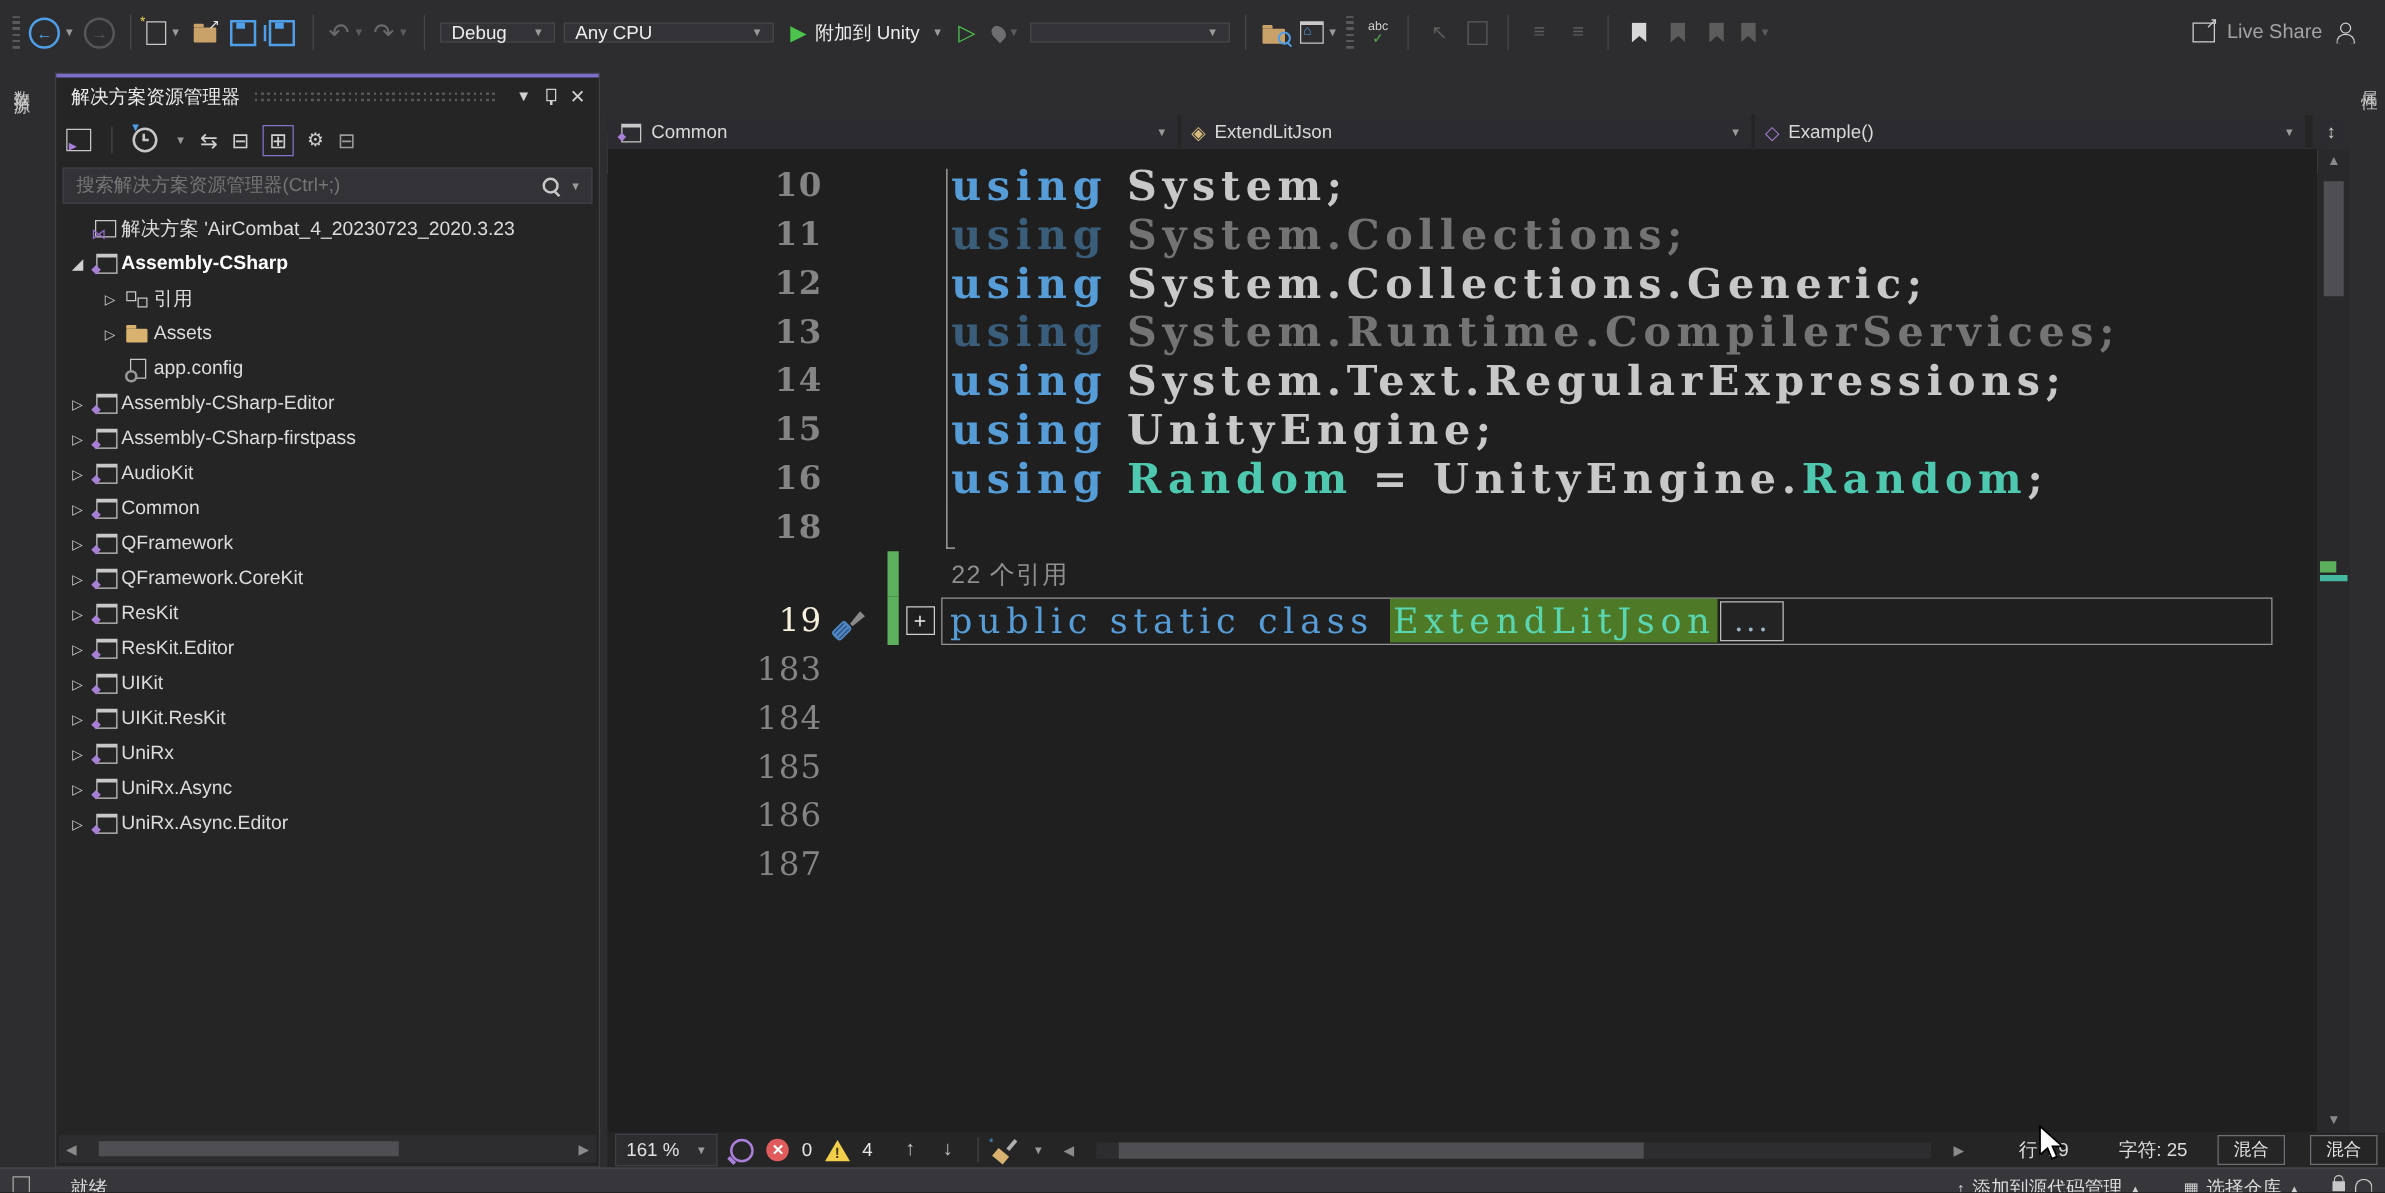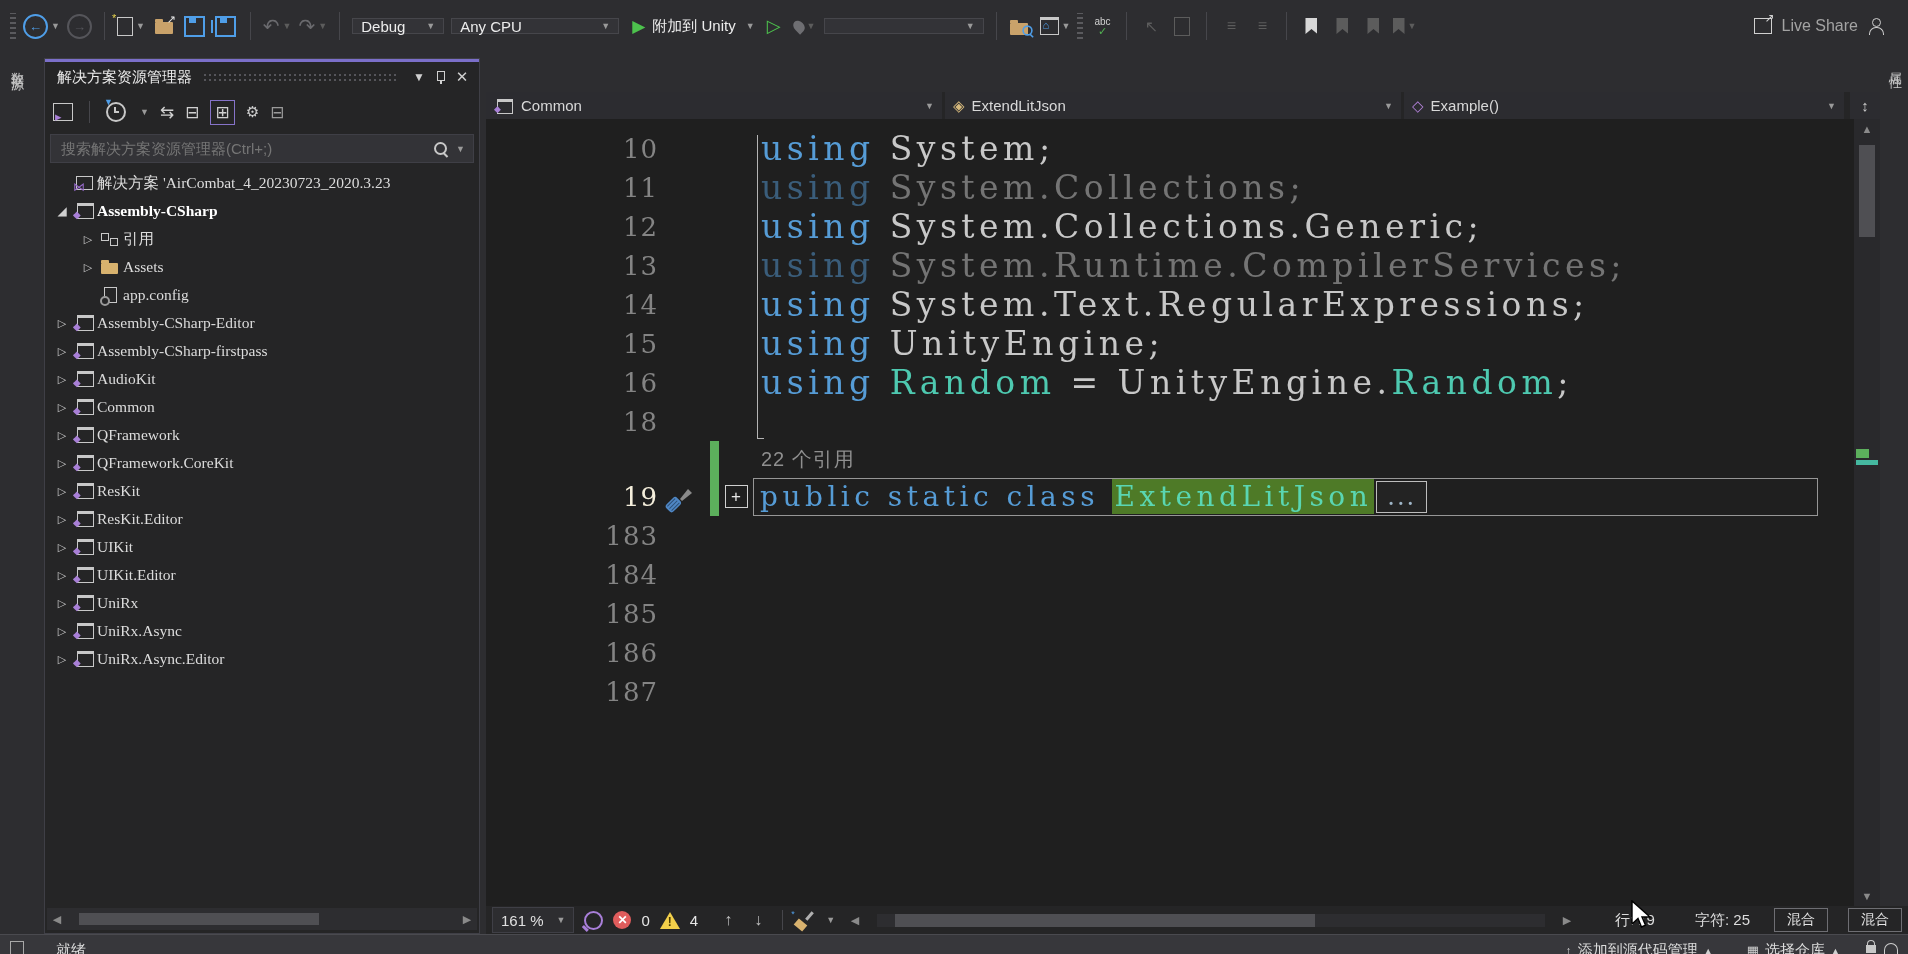--- a/index.html
+++ b/index.html
@@ -78,21 +78,21 @@
   .clockf::before{content:"";position:absolute;left:6px;top:3px;width:2px;height:5px;background:#c8c8c8;}
   .clockf::after{content:"";position:absolute;left:6px;top:7px;width:5px;height:2px;background:#c8c8c8;}
   .clockf .fun{position:absolute;left:-4px;top:-7px;color:#4f9ee8;font-size:9px;}
   .sync{color:#d0d0d0;font-size:17px;}
   .sqglyph{color:#d0d0d0;font-size:17px;line-height:17px;}
   .selbox{border:1px solid #8673c9;padding:3px 4px;display:flex;align-items:center;justify-content:center;}
   .wrench{color:#d0d0d0;font-size:15px;transform:rotate(0deg);}
   .sx-search{margin:2px 5px 4px 5px;height:27px;background:#333337;border:1px solid #3f3f46;display:flex;align-items:center;padding:0 8px;gap:6px;}
   .sx-search input{flex:1;background:transparent;border:none;outline:none;color:#9a9a9a;font-size:15px;font-family:"Liberation Sans",sans-serif;}
   .tree{margin-top:6px;}
-  .trow{display:flex;align-items:center;height:28px;white-space:nowrap;overflow:hidden;font-family:Liberation Serif, serif;}
+  .trow{display:flex;align-items:center;height:28px;white-space:nowrap;overflow:hidden;}
   .tindent{flex:0 0 auto;}
   .twisty{width:22px;flex:0 0 auto;text-align:center;color:#d0d0d0;font-size:11px;}
   .twisty.v-collapsed::before{content:"\25B7";}
   .twisty.v-expanded::before{content:"\25E2";font-size:12px;}
   .ticon{width:24px;height:18px;flex:0 0 auto;position:relative;display:inline-block;}
   .ticon.v-solution::before{content:"";position:absolute;left:3px;top:2px;width:15px;height:12px;border:1px solid #c8c8c8;}
   .ticon.v-solution::after{content:"\22C8";position:absolute;left:0px;top:6px;color:#9569c8;font-size:12px;}
   .ticon.v-project::before{content:"";position:absolute;left:4px;top:1px;width:15px;height:12px;border:1px solid #c8c8c8;border-top:3px solid #c8c8c8;}
   .ticon.v-project::after{content:"\25C6";position:absolute;left:0px;top:7px;color:#a87fd6;font-size:10px;}
   .ticon.v-refs::before{content:"";position:absolute;left:2px;top:3px;width:6px;height:6px;border:1px solid #c8c8c8;}
@@ -122,21 +122,21 @@
   .nav-ico{font-size:13px;}
   .nav-ico.proj{position:relative;width:20px;height:16px;}
   .nav-ico.proj::before{content:"";position:absolute;left:3px;top:1px;width:14px;height:11px;border:1px solid #c8c8c8;border-top:3px solid #c8c8c8;}
   .nav-ico.proj::after{content:"\25C6";position:absolute;left:0;top:6px;color:#a87fd6;font-size:9px;}
   .nav-ico.cls{color:#d7ba7d;font-size:15px;}
   .nav-ico.cube{color:#b180d7;font-size:15px;}
   .nav-split{margin-left:auto;width:30px;display:flex;align-items:center;justify-content:center;color:#c8c8c8;font-size:15px;background:#2c2c30;}
 
   .code{position:absolute;left:486px;top:119px;width:1368px;height:787px;background:#1f1f1f;overflow:hidden;}
   .crow{display:flex;align-items:center;height:39px;font-family:"DejaVu Serif","Liberation Serif",serif;}
-  #code-lines{padding-top:10px;}
+  #code-lines{padding-top:10px;font-weight:bold;}
   .lnum{width:210px;padding-right:38px;box-sizing:border-box;text-align:right;color:#848484;
         font-size:26px;letter-spacing:1px;position:relative;flex:0 0 auto;}
   .lnum.cur{color:#f5efdc;}
   .cbar{width:9px;height:100%;margin-left:14px;flex:0 0 auto;}
   .cbar.on{background:#5caf5c;}
   .cglyph{width:34px;flex:0 0 auto;display:flex;align-items:center;justify-content:center;}
   .ltext{padding-left:8px;font-size:33px;letter-spacing:4.5px;color:#c8c8c8;white-space:pre;}
   .crow.dim .ltext{opacity:.5;}
   .tk-kw{color:#569cd6;}
   .tk-id{color:#c8c8c8;}
@@ -447,21 +447,21 @@
           <span class="tindent" style="width: 6px;"></span>
           <span class="twisty v-collapsed"></span>
           <span class="ticon v-project"></span>
           <span class="tlabel">UIKit</span>
         </div>
 
         <div class="trow">
           <span class="tindent" style="width: 6px;"></span>
           <span class="twisty v-collapsed"></span>
           <span class="ticon v-project"></span>
-          <span class="tlabel">UIKit.Editor</span>
+          <span class="tlabel">UIKit.ResKit</span>
         </div>
 
         <div class="trow">
           <span class="tindent" style="width: 6px;"></span>
           <span class="twisty v-collapsed"></span>
           <span class="ticon v-project"></span>
           <span class="tlabel">UniRx</span>
         </div>
 
         <div class="trow">

